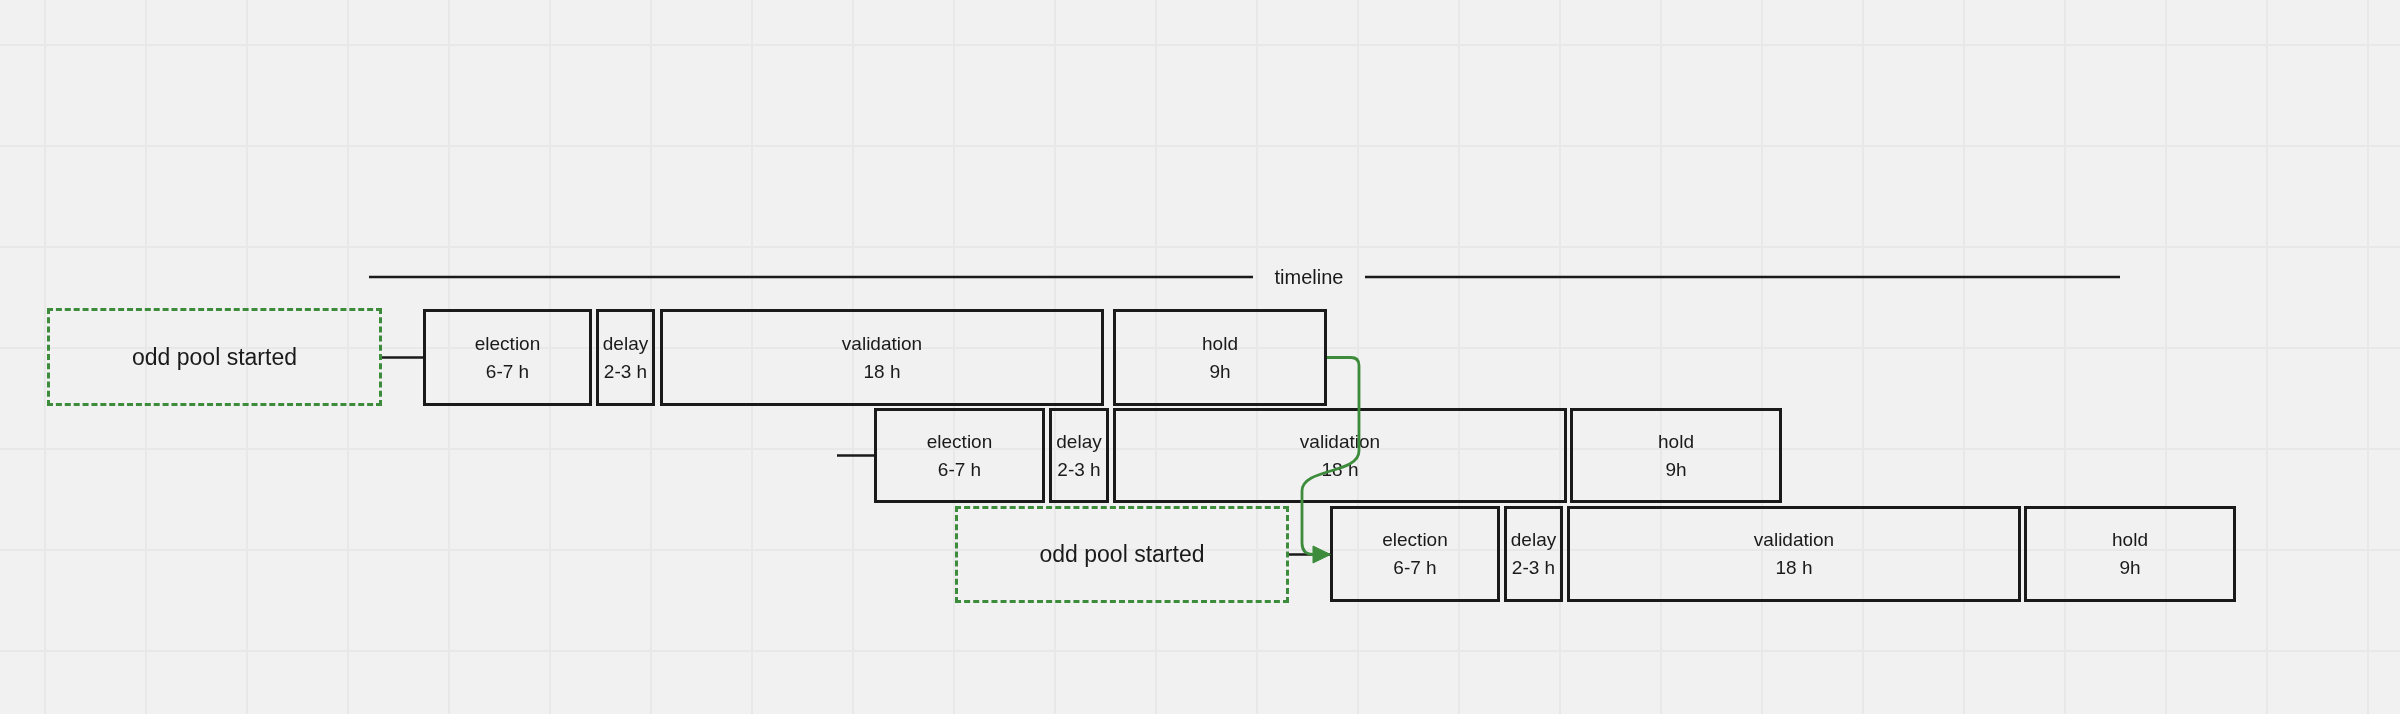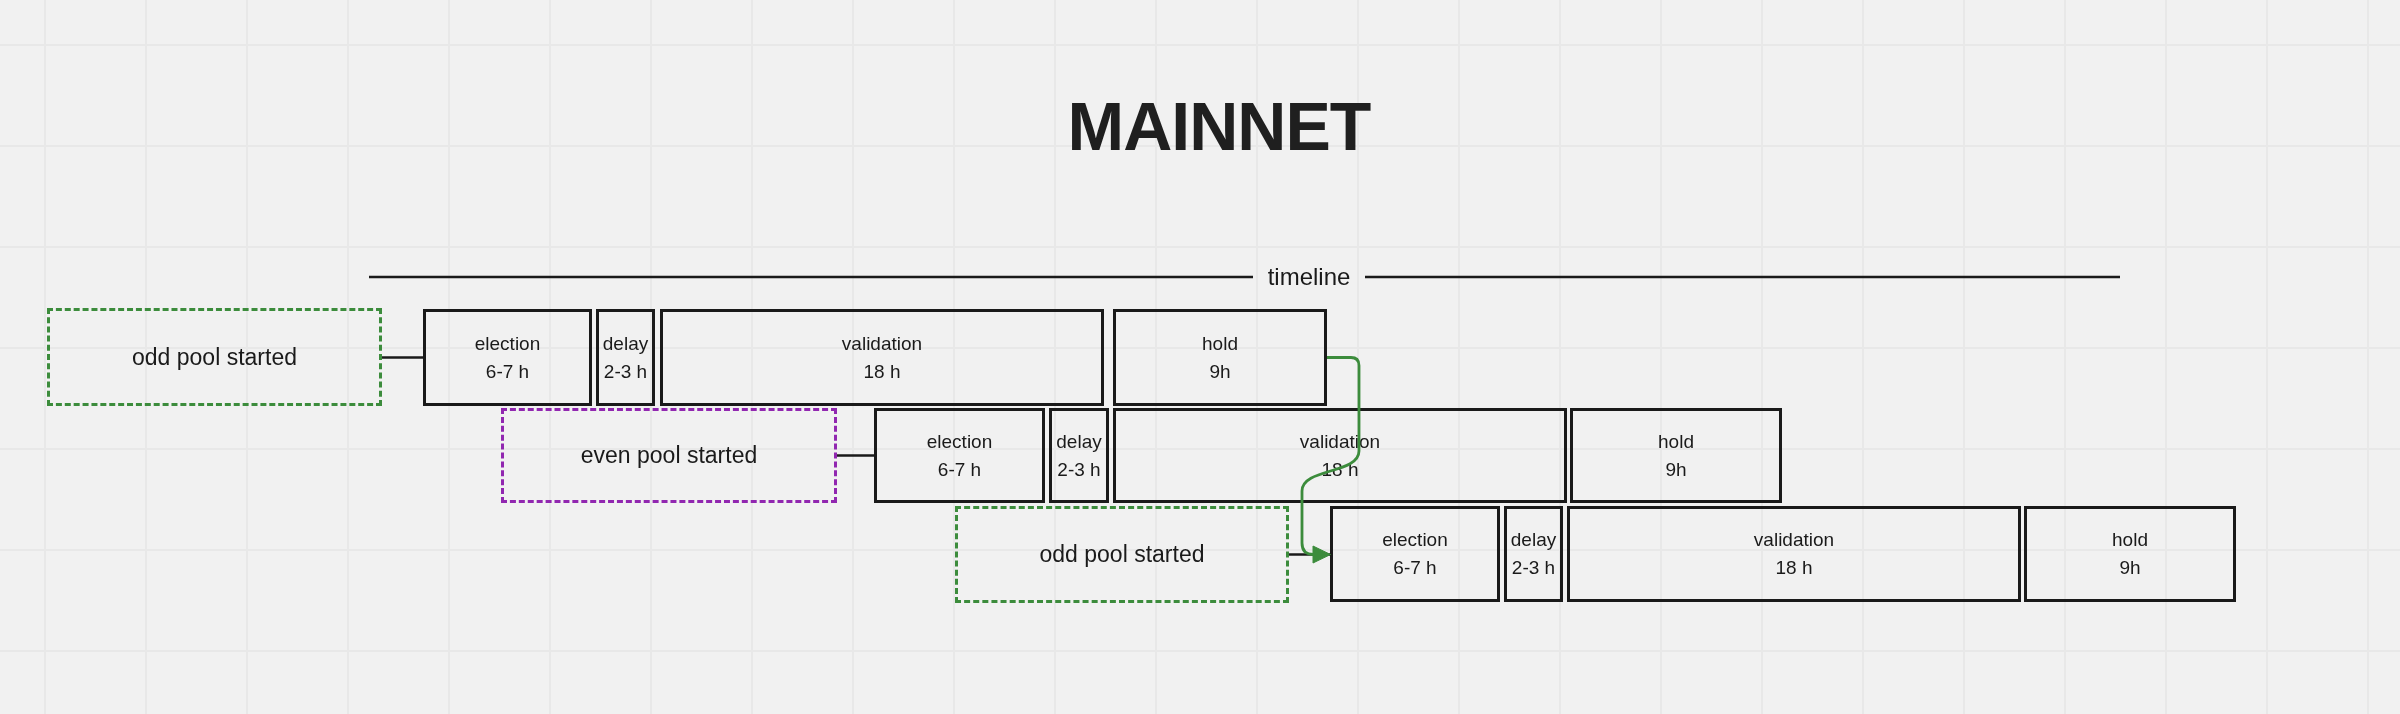--- a/index.html
+++ b/index.html
@@ -28,21 +28,21 @@
     font-weight:bold;
     letter-spacing:-1px;
     color:#1f1f1f;
     line-height:72px;
     white-space:nowrap;
   }
   .timeline-label{
     position:absolute;
     left:1253px; top:261px; width:112px;
     text-align:center;
-    font-size:24px;
+    font-size:20px;
     color:#1a1a1a;
     line-height:32px;
     white-space:nowrap;
   }
   .pbox{
     position:absolute;
     box-sizing:border-box;
     border:3px solid #1a1a1a;
     display:flex;
     flex-direction:column;
@@ -69,21 +69,20 @@
     position:absolute;
     left:0; top:0;
     pointer-events:none;
   }
 </style>
 </head>
 <body>
 
 <div id="canvas">
 
-  <div class="title">MAINNET</div>
 
   <div class="timeline-label">timeline</div>
 
   <div class="startbox" style="left:47px; top:308px; width:335px; height:98px;">
     <span>odd pool started</span>
   </div>
   <div class="pbox" style="left:423px; top:309px; width:169px; height:97px;">
     <span>election</span>
     <span>6-7 h</span>
   </div>
@@ -93,23 +92,20 @@
   </div>
   <div class="pbox" style="left:660px; top:309px; width:444px; height:97px;">
     <span>validation</span>
     <span>18 h</span>
   </div>
   <div class="pbox" style="left:1113px; top:309px; width:214px; height:97px;">
     <span>hold</span>
     <span>9h</span>
   </div>
 
-  <div class="startbox purple" style="left:501px; top:408px; width:336px; height:95px;">
-    <span>even pool started</span>
-  </div>
   <div class="pbox" style="left:874px; top:408px; width:171px; height:95px;">
     <span>election</span>
     <span>6-7 h</span>
   </div>
   <div class="pbox" style="left:1049px; top:408px; width:60px; height:95px;">
     <span>delay</span>
     <span>2-3 h</span>
   </div>
   <div class="pbox" style="left:1113px; top:408px; width:454px; height:95px;">
     <span>validation</span>

